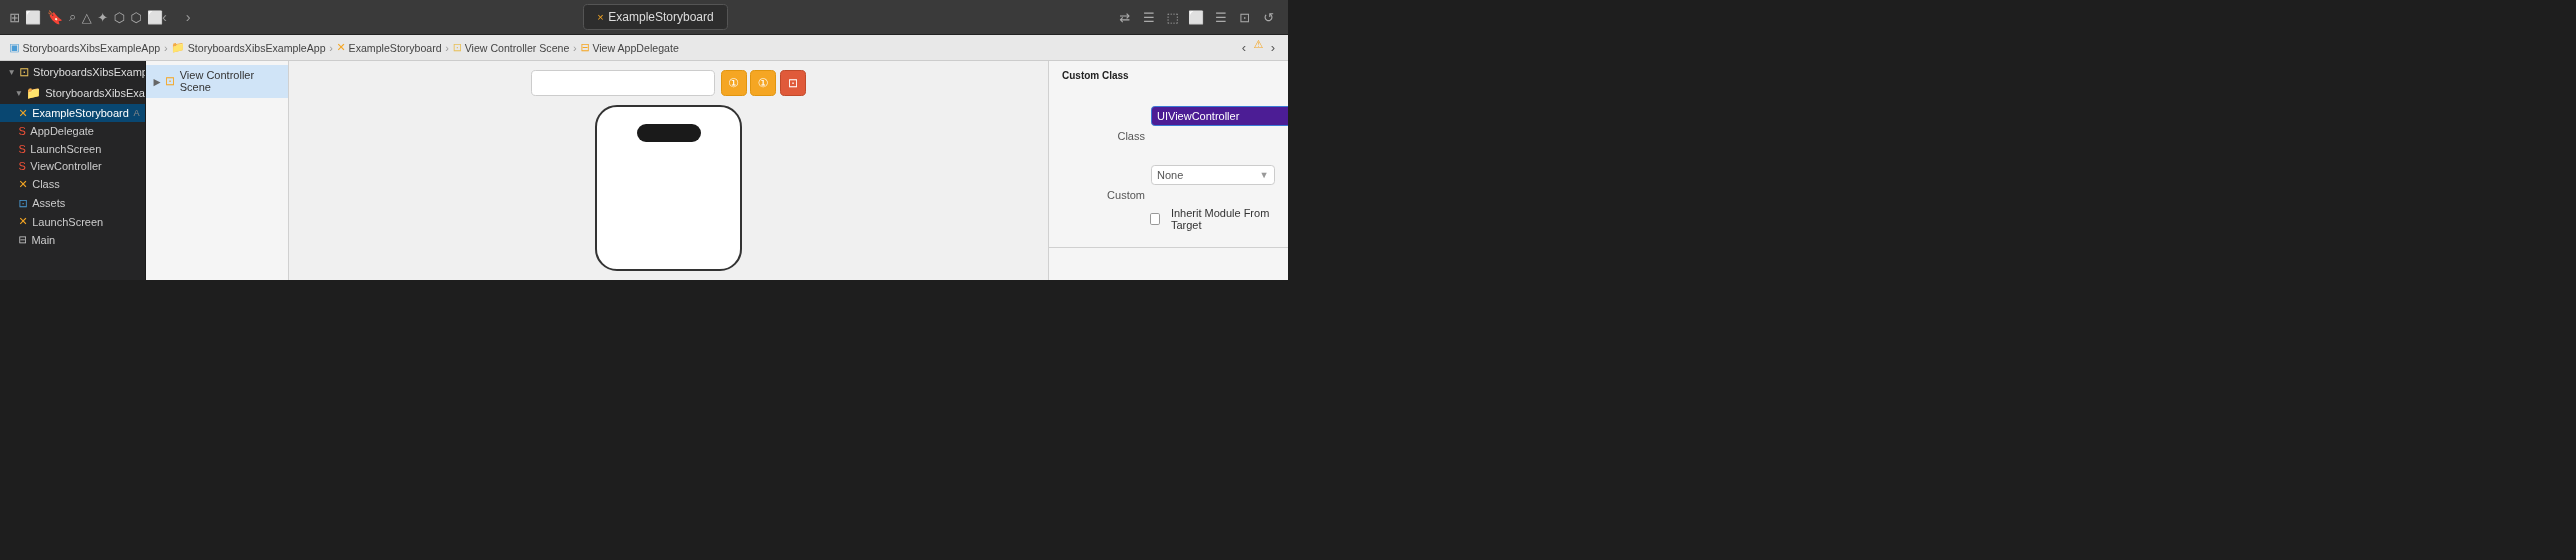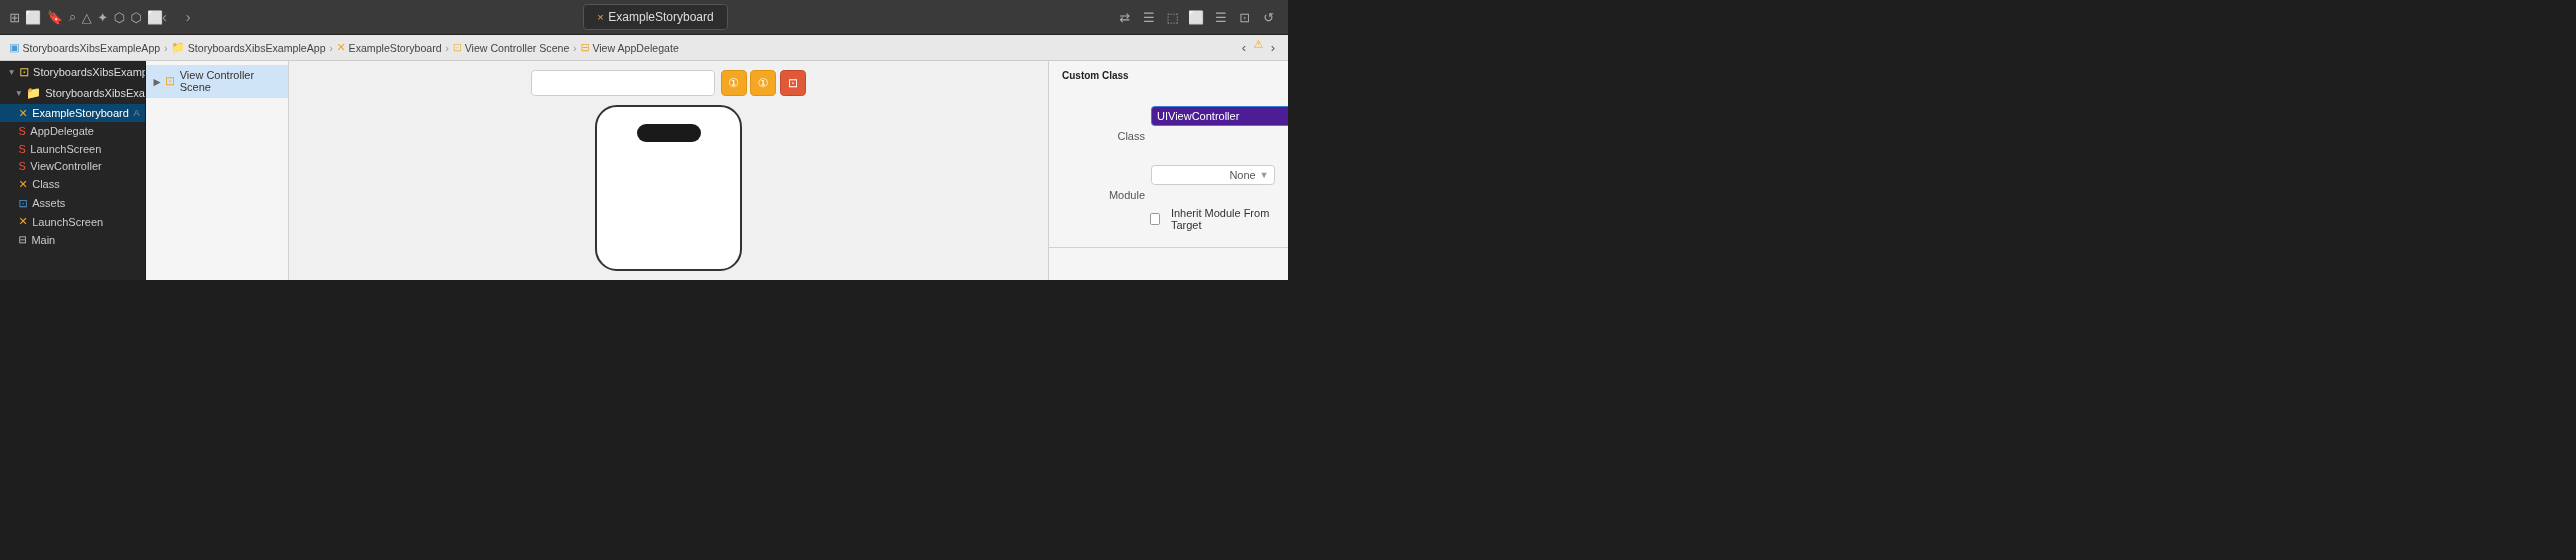--- a/index.html
+++ b/index.html
@@ -336,21 +336,20 @@
       height: 20px;
       display: flex;
       align-items: center;
       background: white;
       border: 0.9px solid #ccc;
       border-radius: 3.7px;
       padding: 0 5.5px;
       font-size: 11px;
       cursor: pointer;
       gap: 3.7px;
-      text-align: right;
     }
     .inspector-dropdown-text { flex: 1; color: #555; }
     .inspector-dropdown-arrow { color: #999; font-size: 9.2px; }
     .inspector-checkbox-row {
       display: flex;
       align-items: center;
       gap: 11px;
       margin-left: 88px;
       margin-bottom: 6.4px;
     }
@@ -527,21 +526,21 @@
     <div class="inspector-section">
       <div class="inspector-title">Custom Class</div>
 
       <div class="inspector-row">
         <span class="inspector-label">Class</span>
         <input class="inspector-input blue-bg" value="UIViewController" style="">
 
       </div>
 
       <div class="inspector-row">
-        <span class="inspector-label">Module</span>
+        <span class="inspector-label">Custom</span>
         <div class="inspector-dropdown">
           <span class="inspector-dropdown-text">None</span>
           <span class="inspector-dropdown-arrow">▼</span>
         </div>
       </div>
 
       <div class="inspector-checkbox-row">
         <div class="inspector-checkbox"></div>
         <span class="inspector-checkbox-label">Inherit Module From Target</span>
       </div>

